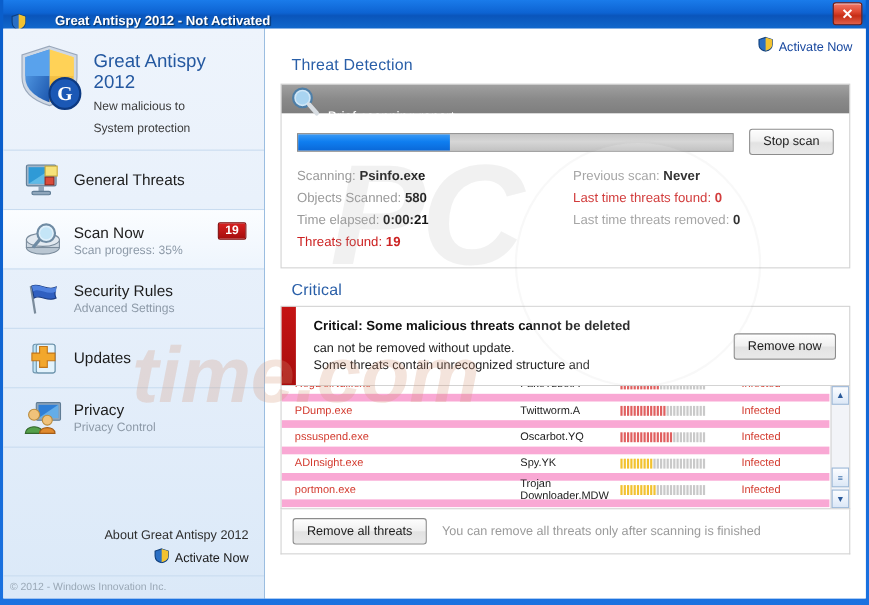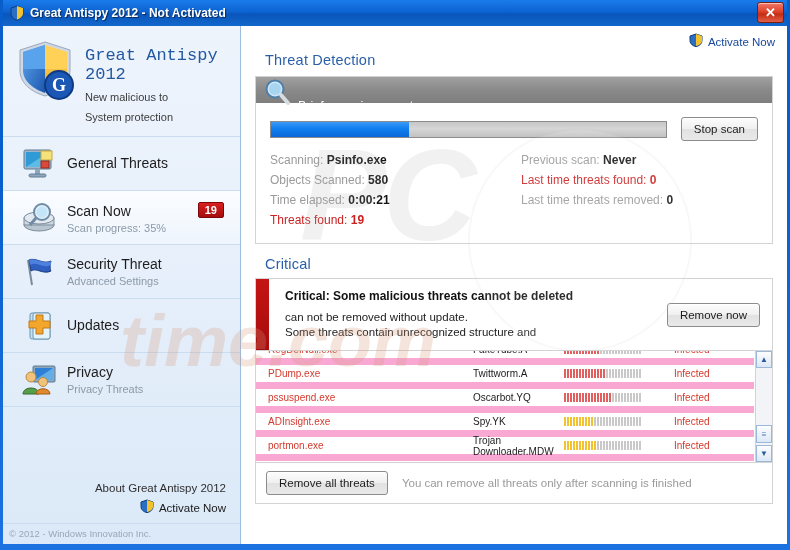--- a/index.html
+++ b/index.html
@@ -9,23 +9,23 @@
     background: #fff; overflow: hidden;
   }
   #app {
     position: relative; width: 790px; height: 550px;
     background: linear-gradient(180deg,#0a5ecb 0%,#0a5ecb 30%,#1b72e0 100%);
     padding: 0 3px 3px 3px;
   }
 
   
   .titlebar {
-    height: 26px; display: flex; align-items: center;
+    height: 26px; display: flex; 
     background: linear-gradient(180deg,#1a7bea 0%,#0d63d2 45%,#0a55bb 55%,#1168cc 100%);
-    padding: 0 2px 0 6px; position: relative;
+    padding: 12px 2px 0 6px; position: relative; gap: 20px;
   }
   .tb-icon { width: 16px; height: 16px; position: relative; margin-right: 5px; flex: none; }
   .tb-title {
     color: #fff; font-size: 12px; font-weight: bold;
     text-shadow: 1px 1px 1px rgba(0,0,0,.55); white-space: nowrap;
   }
   .tb-close {
     position: absolute; right: 3px; top: 2px; width: 27px; height: 21px;
     background: linear-gradient(180deg,#f1786a 0%,#e04a33 40%,#c62d15 60%,#e0604a 100%);
     border: 1px solid #7d1c0a; border-radius: 3px;
@@ -40,21 +40,21 @@
   
   .sidebar {
     width: 238px; flex: none;
     background: linear-gradient(180deg,#eef4fc 0%,#e4eefa 60%,#dbe9f8 100%);
     display: flex; flex-direction: column; position: relative;
     border-right: 1px solid #9bbde0;
   }
   .brand { display: flex; padding: 14px 8px 12px 12px; gap: 8px; align-items: flex-start; }
   .brand-shield { width: 62px; height: 62px; flex: none; position: relative; }
   .brand-text { padding-top: 6px; }
-  .brand-name { font-size: 17px; color: #2458a0; line-height: 19px; font-family: Liberation Mono, monospace; }
+  .brand-name { font-size: 17px; color: #2458a0; line-height: 19px; }
   .brand-tag { font-size: 11px; color: #3c3c3c; line-height: 14px; margin-top: 6px; }
 
   .nav { border-top: 1px solid #c9dcf0; }
   .nav-item {
     display: flex; align-items: center; gap: 10px;
     padding: 9px 10px 9px 18px; border-bottom: 1px solid #c9dcf0;
     cursor: pointer; position: relative; min-height: 54px;
   }
   .nav-item.active { background: linear-gradient(180deg,#fbfdff 0%,#eef5fd 100%); align-items: flex-end; }
   .nav-ico { width: 36px; height: 34px; flex: none; position: relative; }
@@ -281,21 +281,21 @@
 
         <div class="nav-item">
           <div class="nav-ico">
             <svg viewBox="0 0 36 34" width="36" height="34">
               <line x1="7" y1="5" x2="11" y2="30" stroke="#7a8b9b" stroke-width="2"></line>
               <path d="M8 5 C15 2 22 10 30 6 C28 13 30 16 30 16 C22 20 15 12 10 16 Z" fill="#2f5fc0" stroke="#18397f"></path>
               <path d="M8 5 C15 2 22 10 30 6 L30 10 C22 14 15 6 9 10 Z" fill="#4e80de"></path>
             </svg>
           </div>
           <div class="nav-labels">
-            <div class="nav-title">Security Threat</div>
+            <div class="nav-title">Security Rules</div>
             <div class="nav-sub">Advanced Settings</div>
           </div>
         </div>
 
         <div class="nav-item">
           <div class="nav-ico">
             <svg viewBox="0 0 36 34" width="36" height="34">
               <rect x="9" y="4" width="20" height="26" rx="2" fill="#bfe3f5" stroke="#6f95ad"></rect>
               <rect x="12" y="4" width="17" height="26" rx="2" fill="#e3f3fc" stroke="#6f95ad"></rect>
               <path d="M8 12 h7 v-6 h7 v6 h7 v7 h-7 v6 h-7 v-6 h-7 z" fill="#f2a72c" stroke="#c2761a"></path>
@@ -313,21 +313,21 @@
               <rect x="14" y="5" width="18" height="12" fill="#2f7fd6"></rect>
               <path d="M14 17 L32 5 L32 17 Z" fill="#8fd3f5" opacity=".55"></path>
               <circle cx="10" cy="14" r="5" fill="#f0c27a" stroke="#b98b3e"></circle>
               <path d="M2 31 C2 23 18 23 18 31 Z" fill="#54a04a" stroke="#34682e"></path>
               <circle cx="22" cy="19" r="4.5" fill="#f0c27a" stroke="#b98b3e"></circle>
               <path d="M15 31 C15 24 29 24 29 31 Z" fill="#e08a2e" stroke="#a45c16"></path>
             </svg>
           </div>
           <div class="nav-labels">
             <div class="nav-title">Privacy</div>
-            <div class="nav-sub">Privacy Threats</div>
+            <div class="nav-sub">Privacy Control</div>
           </div>
         </div>
       </div>
 
       <div class="side-foot">
         <div class="about-line">About Great Antispy 2012</div>
         <div class="activate-row">
           <span>
             <svg viewBox="0 0 14 14" width="14" height="14">
               <path d="M7 1 L13 3 V7.5 C13 11 10 13 7 13.6 C4 13 1 11 1 7.5 V3 Z" fill="#2a6fc4" stroke="#0e3e7c"></path>

